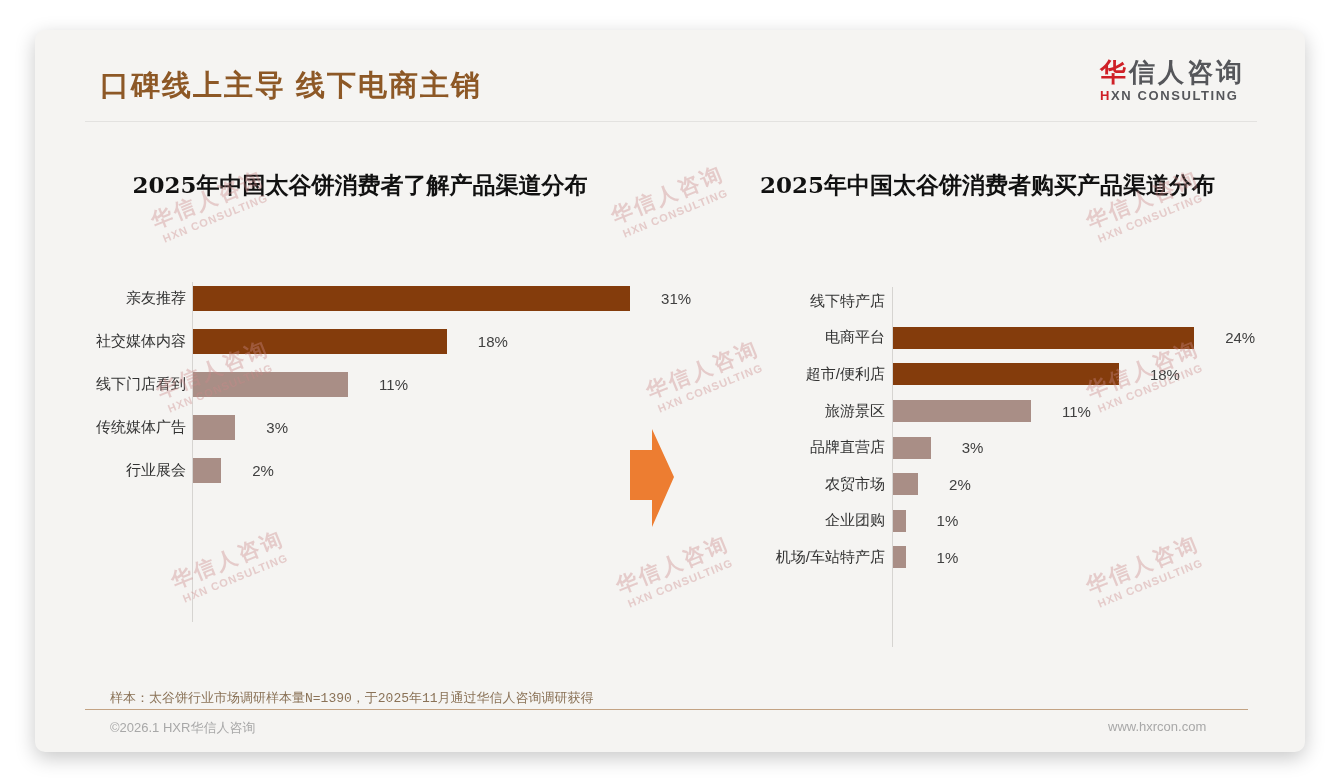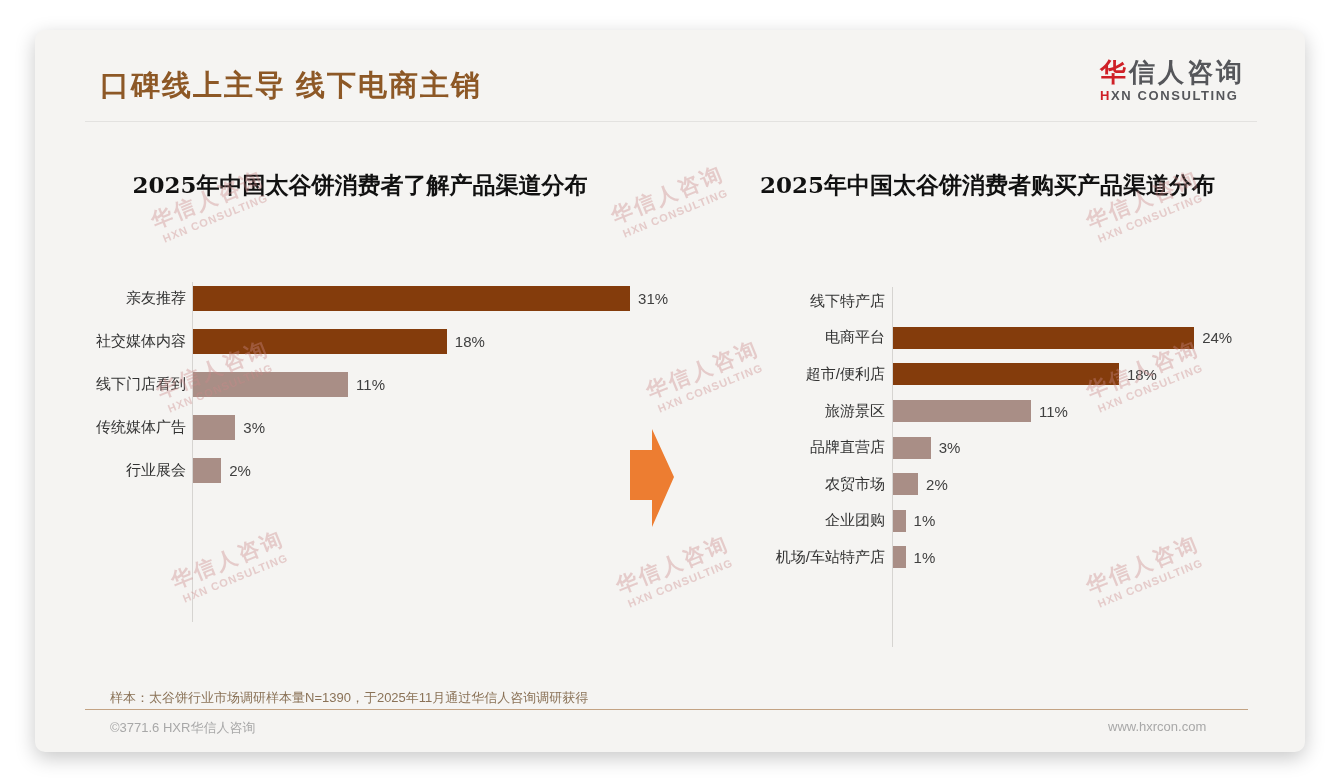--- a/index.html
+++ b/index.html
@@ -34,38 +34,38 @@
   .chart-title.right{left:710px;width:555px;}
   .chart{position:absolute;}
   .chart.chart0{left:78px;top:277px;width:620px;}
   .chart.chart1{left:740px;top:283px;width:600px;}
   .row{display:flex;align-items:center;}
   .chart0 .row{height:43px;}
   .chart1 .row{height:36.6px;}
   .cat{text-align:right;font-size:15px;color:#333;white-space:nowrap;}
   .chart0 .cat{width:108px;padding-right:7px;}
   .chart1 .cat{width:145px;padding-right:8px;}
-  .barwrap{display:flex;align-items:center;}
+  .barwrap{display:flex;align-items:center;gap:23px;}
   .bar{border-radius:0;}
   .chart0 .bar{height:25px;}
   .chart1 .bar{height:22px;}
   .val{font-size:15px;color:#404040;margin-left:8px;white-space:nowrap;}
   .axis{position:absolute;width:1px;background:#d6d4d1;}
   .axis.axis0{left:192px;top:282px;height:340px;}
   .axis.axis1{left:892px;top:287px;height:360px;}
   .arrow{position:absolute;left:630px;top:429px;}
   .wm{
     position:absolute;transform:rotate(-22deg);transform-origin:center;
     color:rgba(203,136,136,0.38);text-align:center;pointer-events:none;white-space:nowrap;
   }
   .wm .l1{font-size:21px;font-weight:bold;letter-spacing:3px;}
   .wm .l2{font-size:11px;font-weight:bold;letter-spacing:1px;}
   .sample-note{
     position:absolute;left:110px;top:689px;
-    font-family:Liberation Sans, sans-serif;
+    font-family:Liberation Mono, monospace;
     font-size:13px;color:#8a7257;
   }
   .footer-divider{
     position:absolute;left:85px;top:709px;width:1163px;height:1px;background:#c3a384;
   }
   .copyright{position:absolute;left:110px;top:719px;font-size:13px;color:#a8a8a8;}
   .website{position:absolute;left:1108px;top:719px;font-size:13px;color:#a8a8a8;}
 </style>
 </head>
 <body>
@@ -180,21 +180,21 @@
   </div>
 
 <div class="arrow">
   <svg width="44" height="98" viewBox="0 0 44 98">
     <polygon id="arrow-shape" points="0,21 22,21 22,0 44,48 22,98 22,71 0,71" fill="#ED7D31"></polygon>
   </svg>
 </div>
 
 <div class="sample-note">样本：太谷饼行业市场调研样本量N=1390，于2025年11月通过华信人咨询调研获得</div>
 <div class="footer-divider"></div>
-<div class="copyright">©3771.6 HXR华信人咨询</div>
+<div class="copyright">©2026.1 HXR华信人咨询</div>
 <a class="website" href="#" style="text-decoration:none;">www.hxrcon.com</a>
 
 <div class="wm" style="left: 150px; top: 185px;">
     <div class="l1">华信人咨询</div>
     <div class="l2">HXN CONSULTING</div>
   </div>
 <div class="wm" style="left: 610px; top: 180px;">
     <div class="l1">华信人咨询</div>
     <div class="l2">HXN CONSULTING</div>
   </div>

